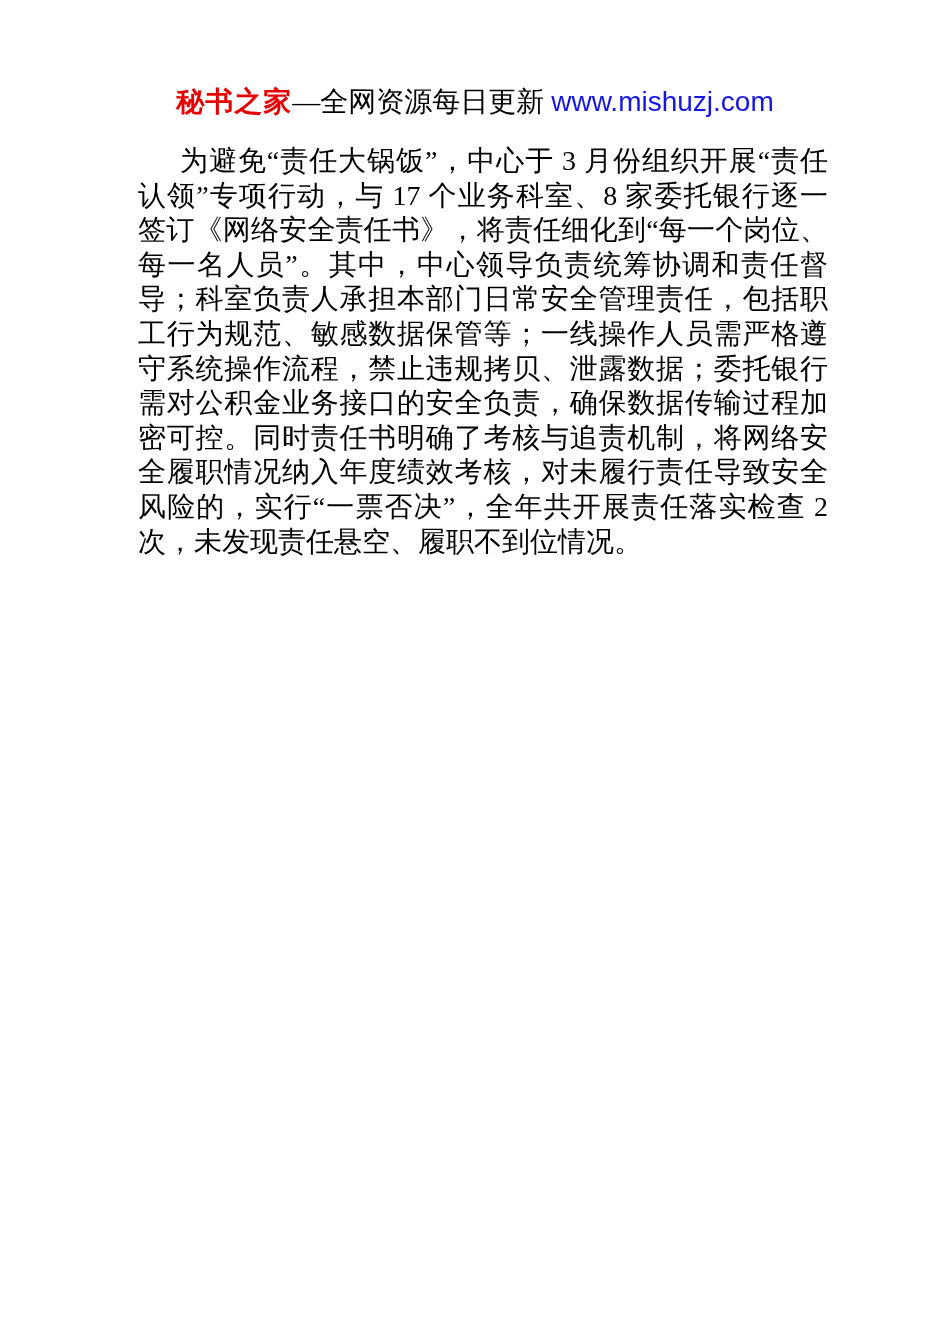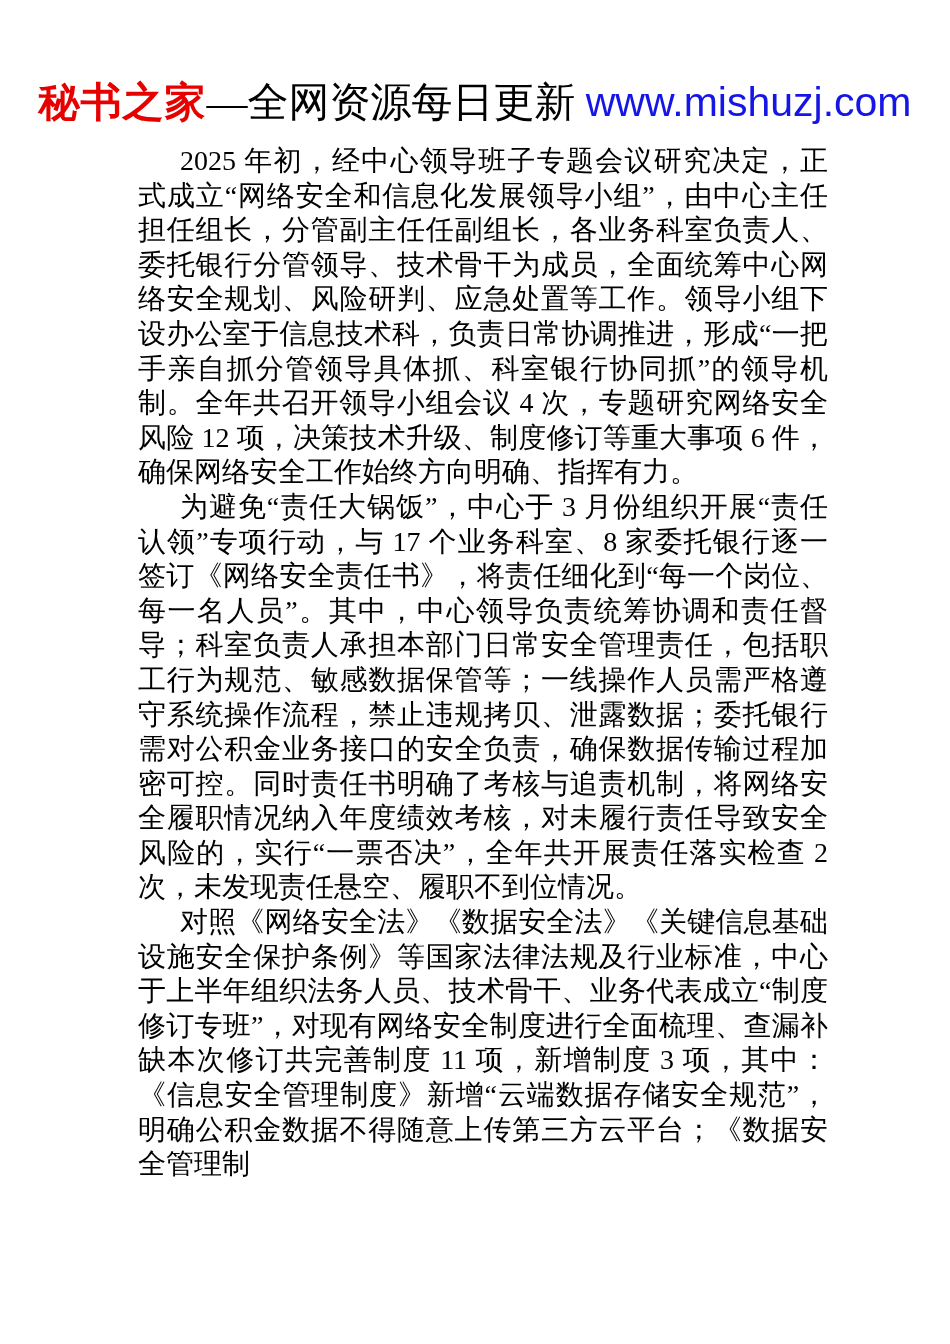--- a/index.html
+++ b/index.html
@@ -12,21 +12,21 @@
     width: 950px;
     height: 1344px;
     background: #ffffff;
     overflow: hidden;
     color: #000000;
     font-family: "Liberation Serif", "DejaVu Serif", serif;
   }
   .site-header {
     padding-top: 84px;
     text-align: center;
-    font-size: 41px;
+    font-size: 28px;
     line-height: 36px;
     white-space: nowrap;
   }
   .brand {
     color: #e60000;
     font-weight: 700;
     letter-spacing: 1px;
   }
   .tagline {
     color: #000000;
@@ -52,18 +52,16 @@
 </head>
 <body>
 
 <div class="page">
 
   <div class="site-header">
     <span class="brand">秘书之家</span><span class="tagline">—全网资源每日更新 </span><span class="url">www.mishuzj.com</span>
   </div>
 
   <div class="doc-body">
-    <p class="para">2025 年初，经中心领导班子专题会议研究决定，正式成立“网络安全和信息化发展领导小组”，由中心主任担任组长，分管副主任任副组长，各业务科室负责人、委托银行分管领导、技术骨干为成员，全面统筹中心网络安全规划、风险研判、应急处置等工作。领导小组下设办公室于信息技术科，负责日常协调推进，形成“一把手亲自抓分管领导具体抓、科室银行协同抓”的领导机制。全年共召开领导小组会议 4 次，专题研究网络安全风险 12 项，决策技术升级、制度修订等重大事项 6 件，确保网络安全工作始终方向明确、指挥有力。</p>
     <p class="para">为避免“责任大锅饭”，中心于 3 月份组织开展“责任认领”专项行动，与 17 个业务科室、8 家委托银行逐一签订《网络安全责任书》，将责任细化到“每一个岗位、每一名人员”。其中，中心领导负责统筹协调和责任督导；科室负责人承担本部门日常安全管理责任，包括职工行为规范、敏感数据保管等；一线操作人员需严格遵守系统操作流程，禁止违规拷贝、泄露数据；委托银行需对公积金业务接口的安全负责，确保数据传输过程加密可控。同时责任书明确了考核与追责机制，将网络安全履职情况纳入年度绩效考核，对未履行责任导致安全风险的，实行“一票否决”，全年共开展责任落实检查 2 次，未发现责任悬空、履职不到位情况。</p>
-    <p class="para">对照《网络安全法》《数据安全法》《关键信息基础设施安全保护条例》等国家法律法规及行业标准，中心于上半年组织法务人员、技术骨干、业务代表成立“制度修订专班”，对现有网络安全制度进行全面梳理、查漏补缺本次修订共完善制度 11 项，新增制度 3 项，其中：《信息安全管理制度》新增“云端数据存储安全规范”，明确公积金数据不得随意上传第三方云平台；《数据安全管理制</p>
   </div>
 
 </div>
 
 </body></html>

